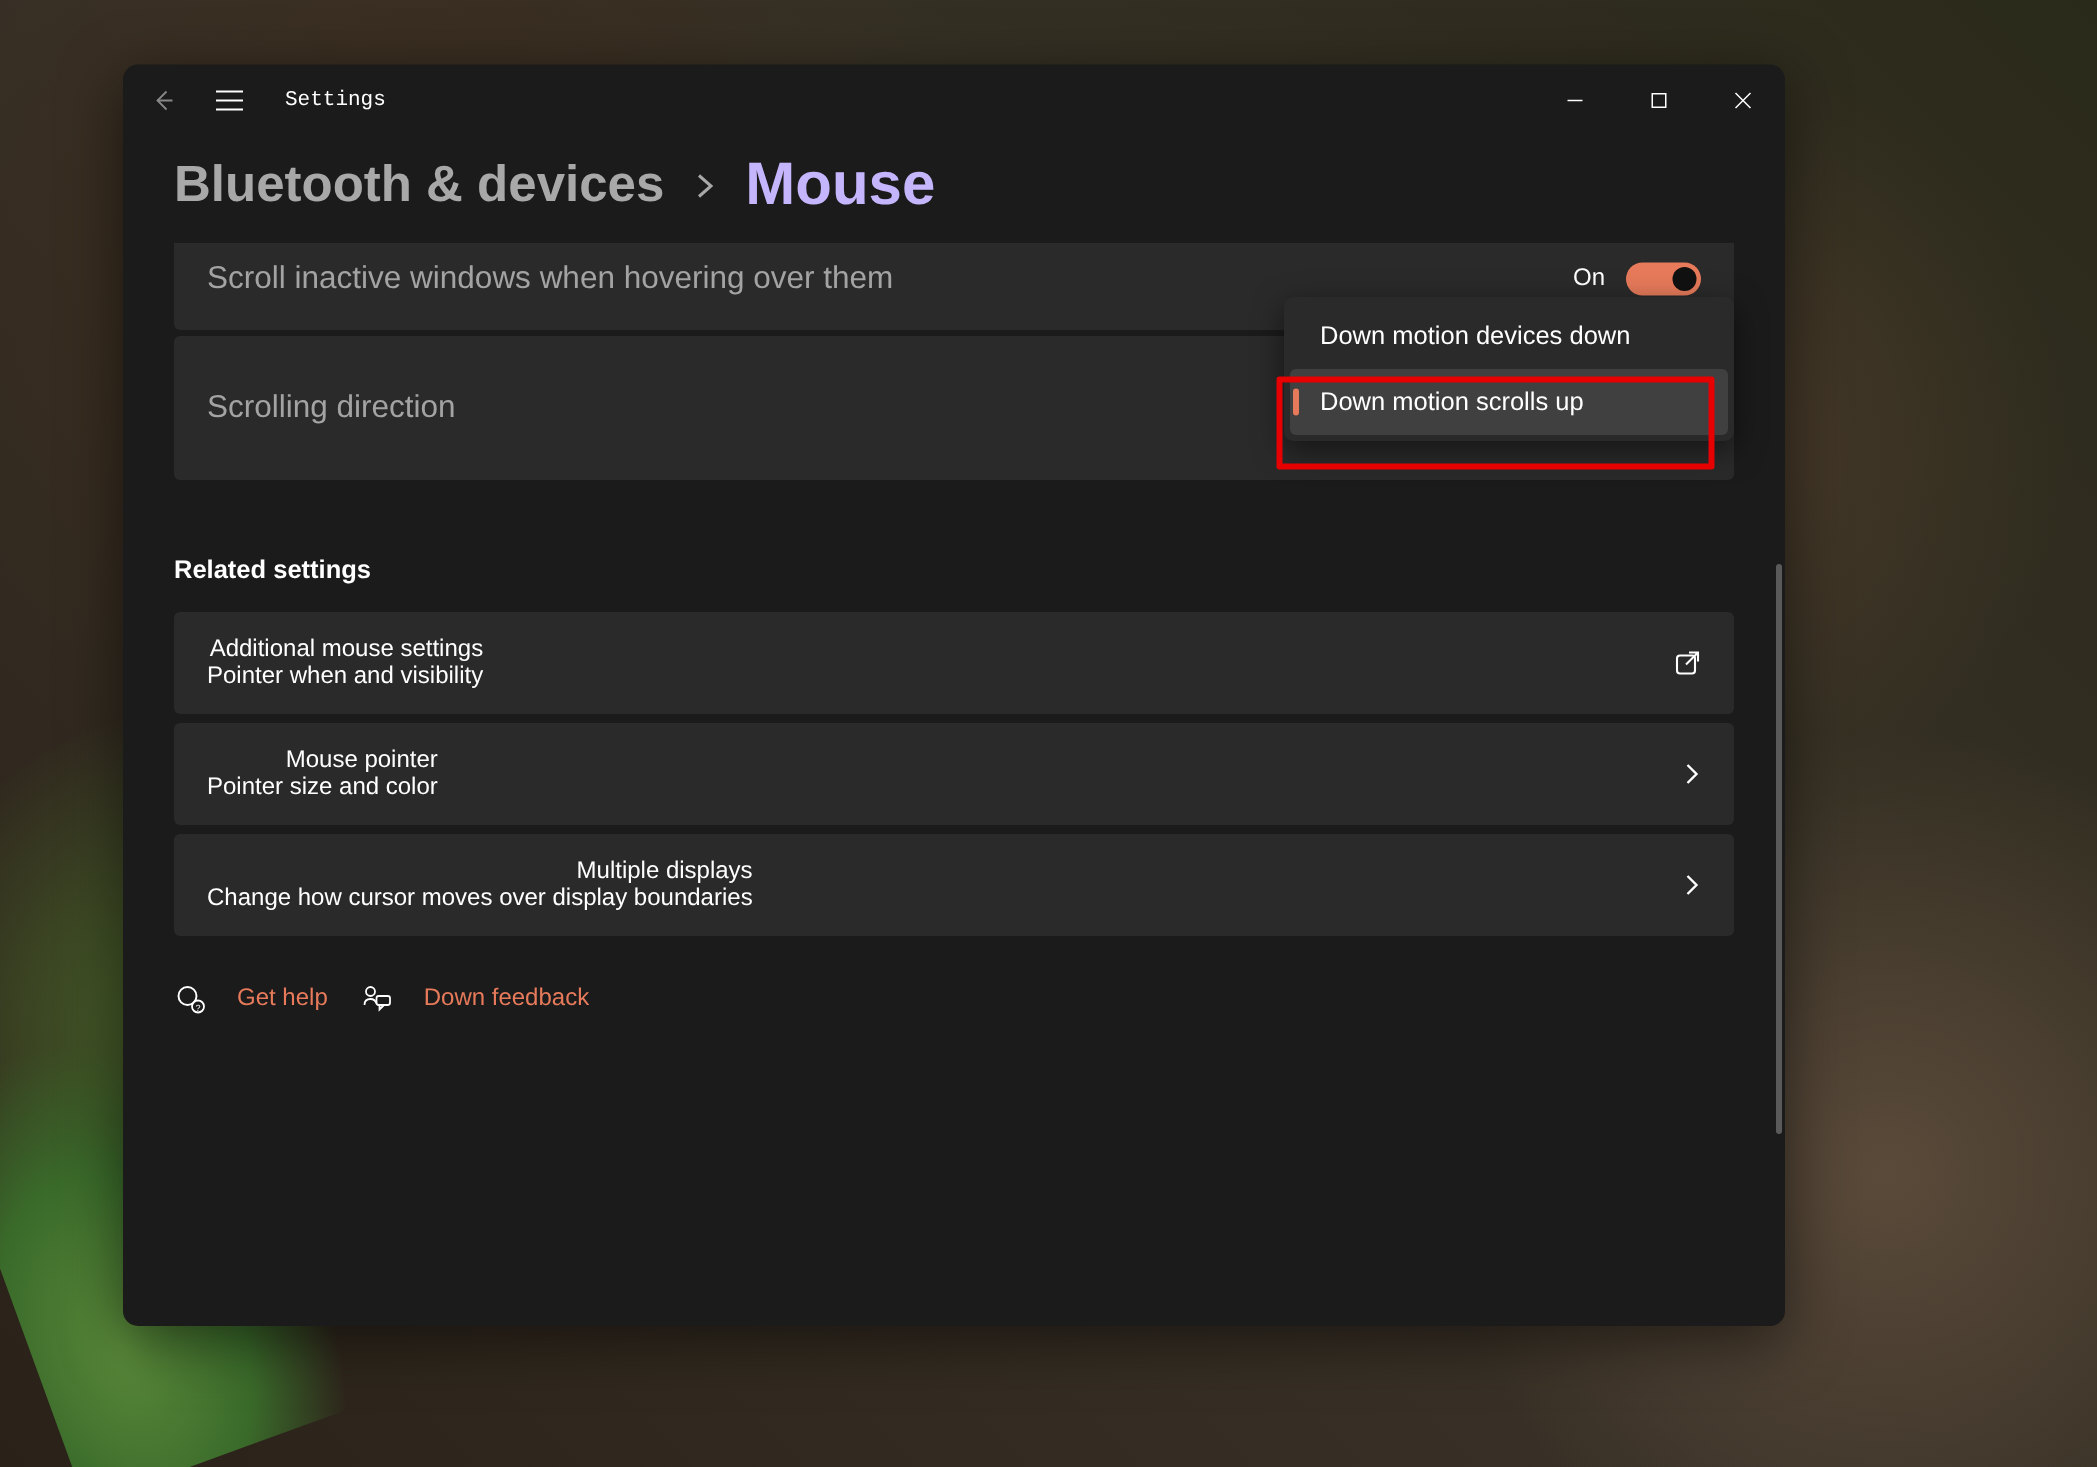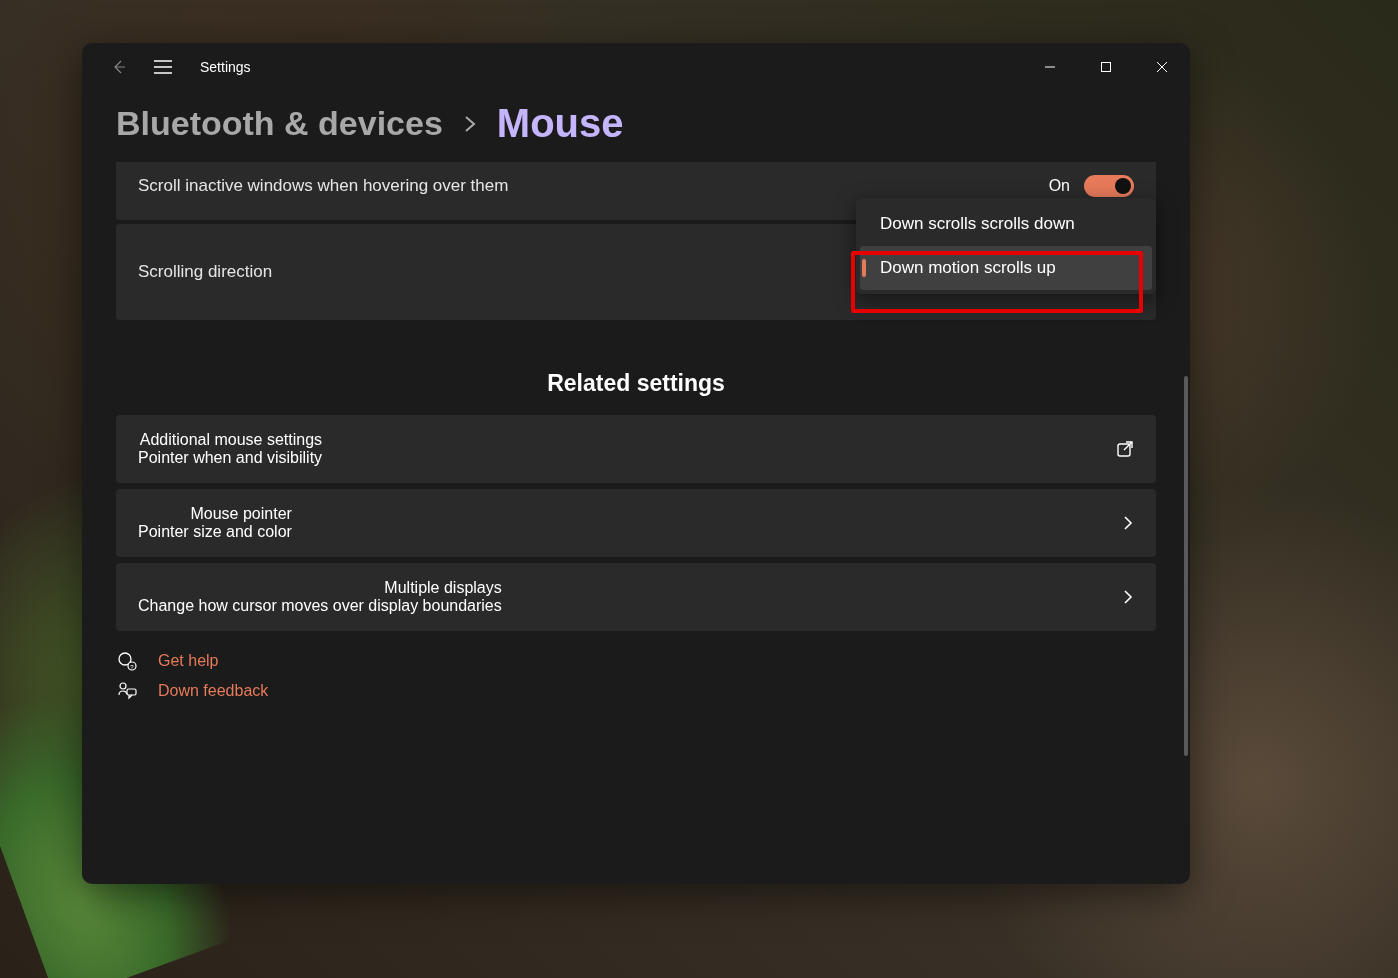--- a/index.html
+++ b/index.html
@@ -40,22 +40,23 @@
     border-radius: 10px;
     box-shadow: 0 10px 40px rgba(0,0,0,0.5);
     overflow: hidden;
     display: flex;
     flex-direction: column;
   }
   .titlebar {
     display: flex;
     align-items: center;
     height: 48px;
-    padding-left: 20px;
-    color: #ffffff;
+    padding-left: 10px;
+    color: #ffffff;
+    font-family: Liberation Mono, monospace;
   }
   .titlebar .tb-btn {
     width: 34px;
     height: 34px;
     display: flex;
     align-items: center;
     justify-content: center;
     color: #cfcfcf;
   }
   .titlebar .app-title {
@@ -106,22 +107,22 @@
     border-radius: 4px;
     min-height: 68px;
     display: flex;
     align-items: center;
     padding: 0 22px;
     margin-bottom: 4px;
     color: #ffffff;
   }
   .setting-row.first { border-radius: 0 0 4px 4px; min-height: 58px; padding-bottom:10px;}
   .setting-row .label-main {
-    font-size: 17px;
-    color: #e5e5e5;
+    font-size: 21px;
+    color: #a3a3a3;
   }
   .row-right {
     margin-left: auto;
     display: flex;
     align-items: center;
     gap: 14px;
   }
   .toggle-label { font-size: 16px; color: #ffffff; }
   .toggle {
     width: 50px;
@@ -133,45 +134,44 @@
   .toggle .knob {
     position: absolute;
     right: 3px;
     top: 3px;
     width: 16px;
     height: 16px;
     border-radius: 50%;
     background: #111111;
   }
   .section-heading {
-    font-size: 23px;
+    font-size: 17px;
     font-weight: 600;
     color: #ffffff;
     margin: 50px 0 18px 0;
-    text-align: center;
   }
   .link-row {
     background: #2a2a2a;
     border-radius: 4px;
     padding: 16px 22px;
     margin-bottom: 6px;
     display: flex;
     align-items: center;
     color: #ffffff;
   }
   .link-row .texts { display: flex; flex-direction: column; text-align: right; }
   .link-row .chev, .link-row .ext {
     margin-left: auto;
     color: #ffffff;
   }
   .footer-links {
-    margin-top: 20px;
-    display: flex;
-    flex-direction: column;
-    gap: 10px;
+    margin-top: 32px;
+    display: flex;
+    flex-direction: row;
+    gap: 22px;
   }
   .footer-link {
     display: flex;
     align-items: center;
     gap: 20px;
     color: #e67a5a;
     font-size: 16px;
   }
   .footer-link .fl-icon {
     color: #ffffff;
@@ -291,21 +291,21 @@
           <div class="knob"></div>
         </div>
       </div>
     </div>
 
     <div class="setting-row" style="min-height:96px; margin-top:4px;align-items:center;">
       <div class="label-main">Scrolling direction</div>
     </div>
 
     <div class="dropdown-flyout">
-      <div class="dropdown-option">Down scrolls scrolls down</div>
+      <div class="dropdown-option">Down motion devices down</div>
       <div class="dropdown-option selected">Down motion scrolls up</div>
     </div>
 
     <div class="highlight-box" style="left:769px; top:89px; width:292px; height:62px;"></div>
 
     <div class="section-heading">Related settings</div>
 
     <div class="link-row">
       <div class="texts">
         <div class="label-main">Additional mouse settings</div>

